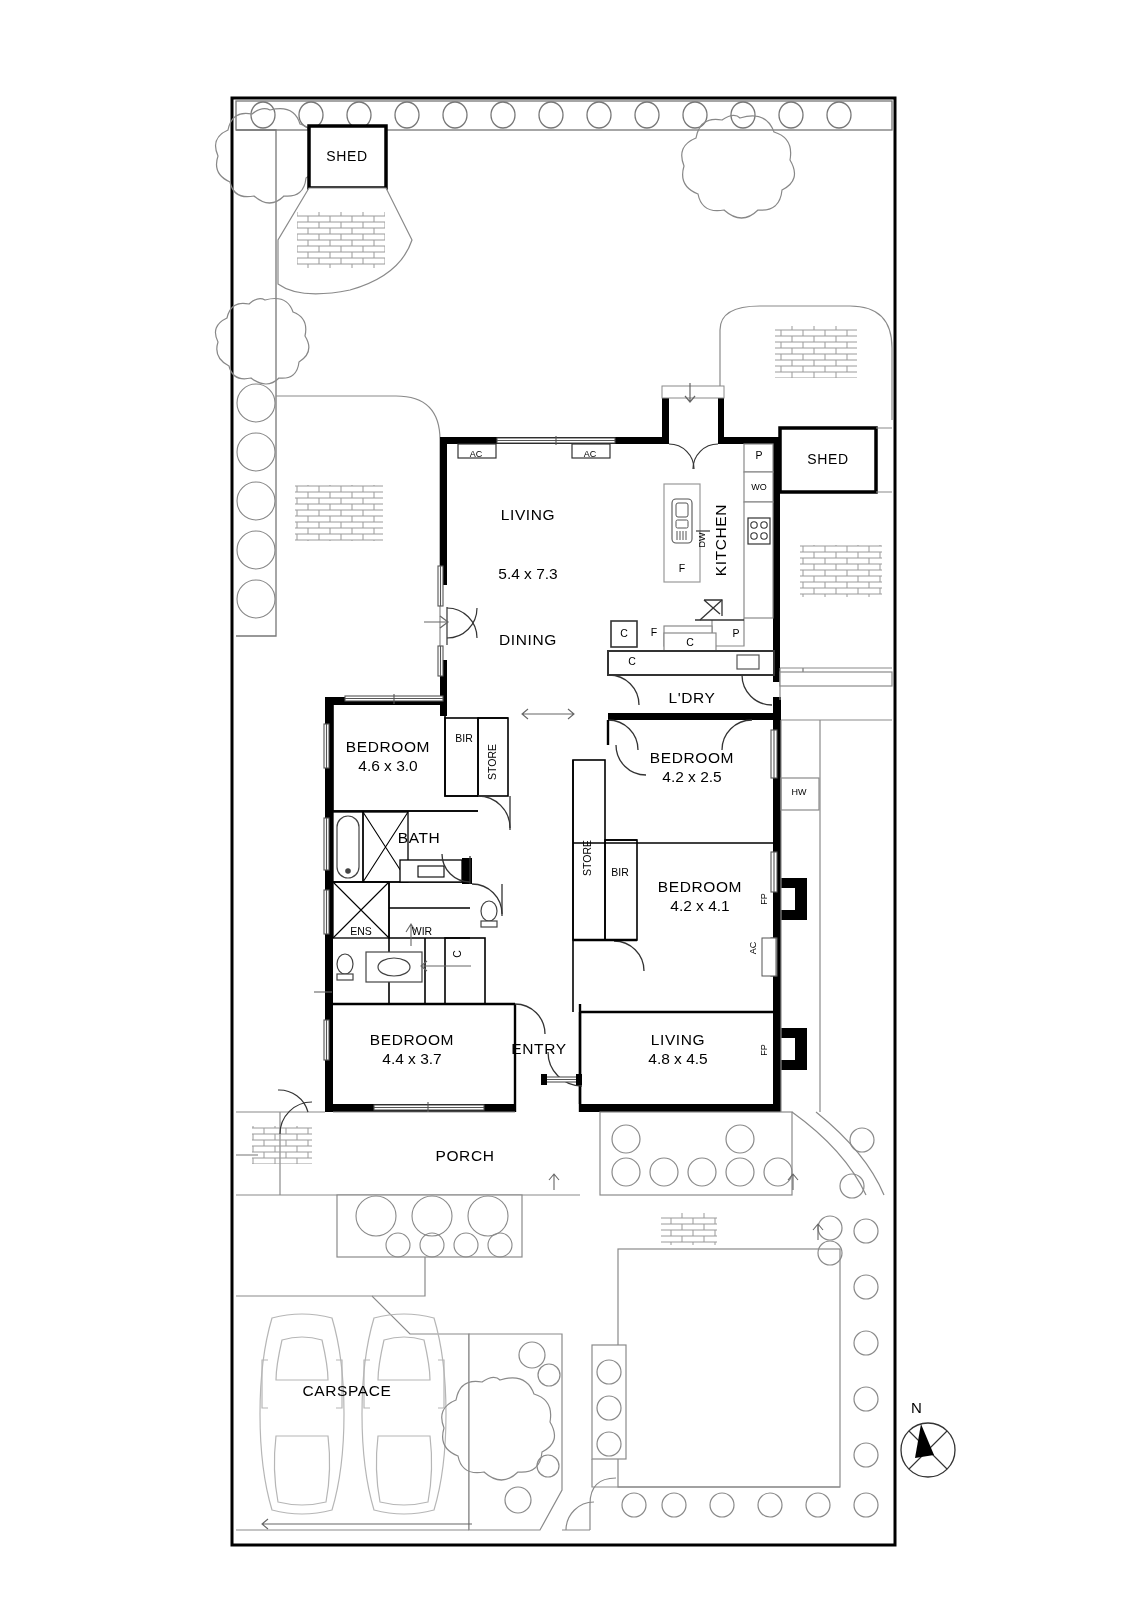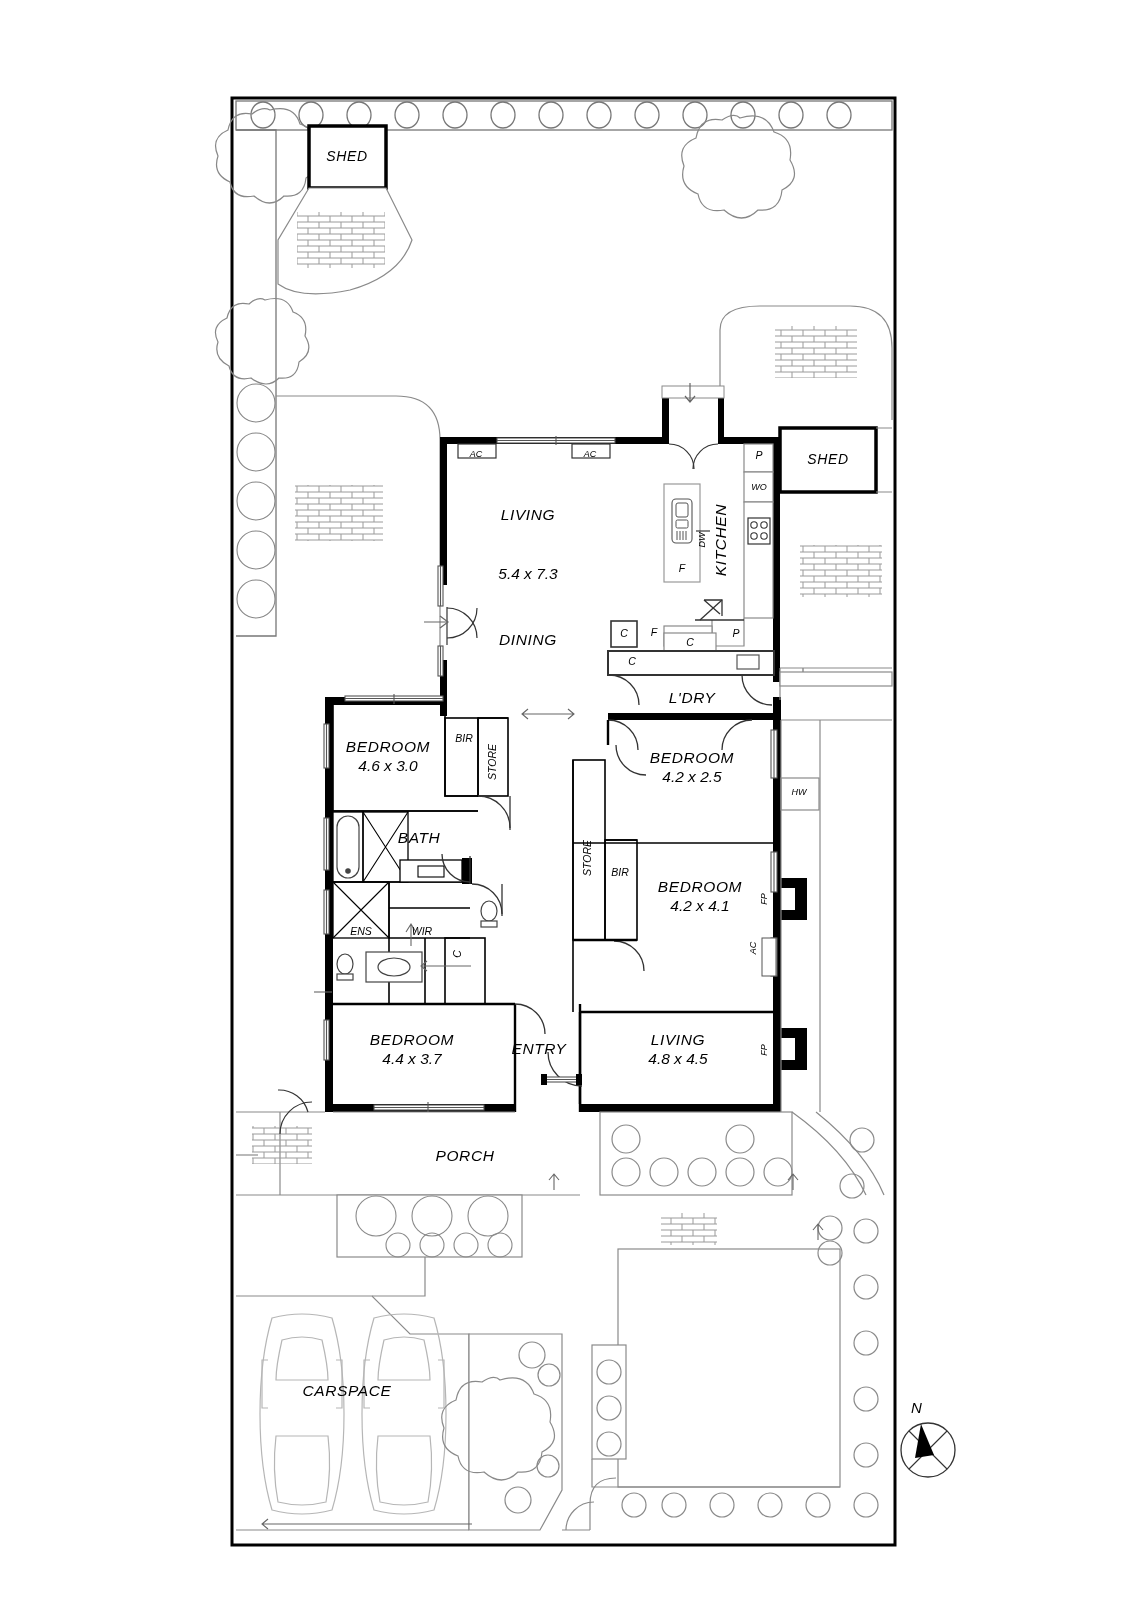--- a/index.html
+++ b/index.html
@@ -1,17 +1,17 @@
 <!DOCTYPE html>
 <html><head>
 <meta charset="utf-8">
 <style>
   html,body{margin:0;padding:0;background:#ffffff;}
   body{width:1131px;height:1600px;font-family:"Liberation Sans",sans-serif;}
-  #stage{position:relative;width:1131px;height:1600px;overflow:hidden;background:#fff;font-style:italic;}
+  #stage{position:relative;width:1131px;height:1600px;overflow:hidden;background:#fff;}
   svg{display:block;}
   .lbl{font-family:"Liberation Sans",sans-serif;fill:#000;text-anchor:middle;dominant-baseline:middle;}
   .room{font-size:15.5px;letter-spacing:.6px;}
   .dim{font-size:15.5px;}
   .small{font-size:10.5px;}
   .tiny{font-size:9px;}
 </style>
 </head>
 <body>
 

